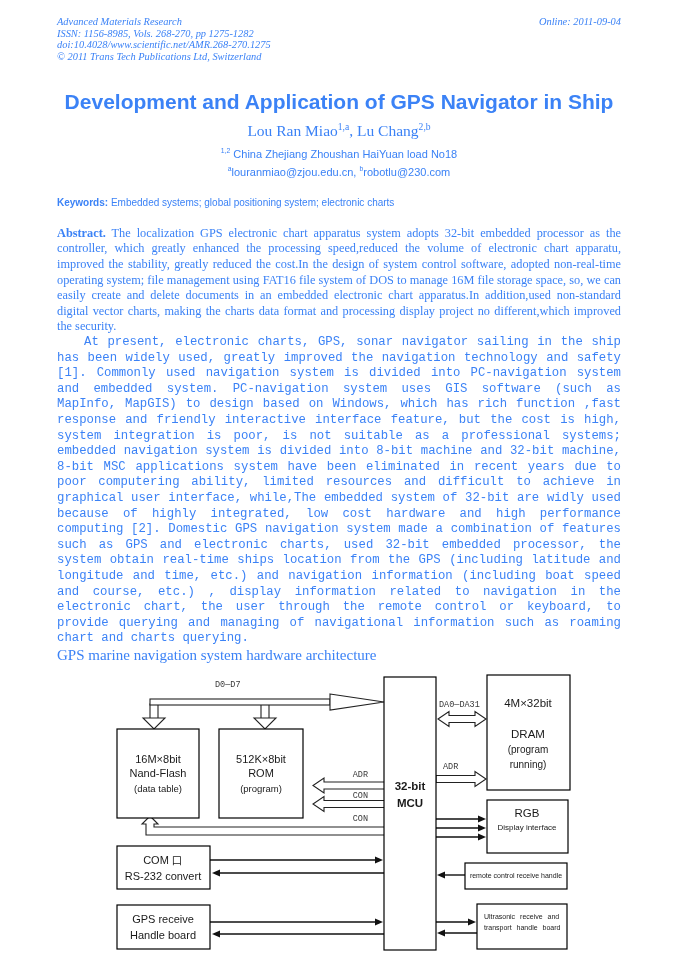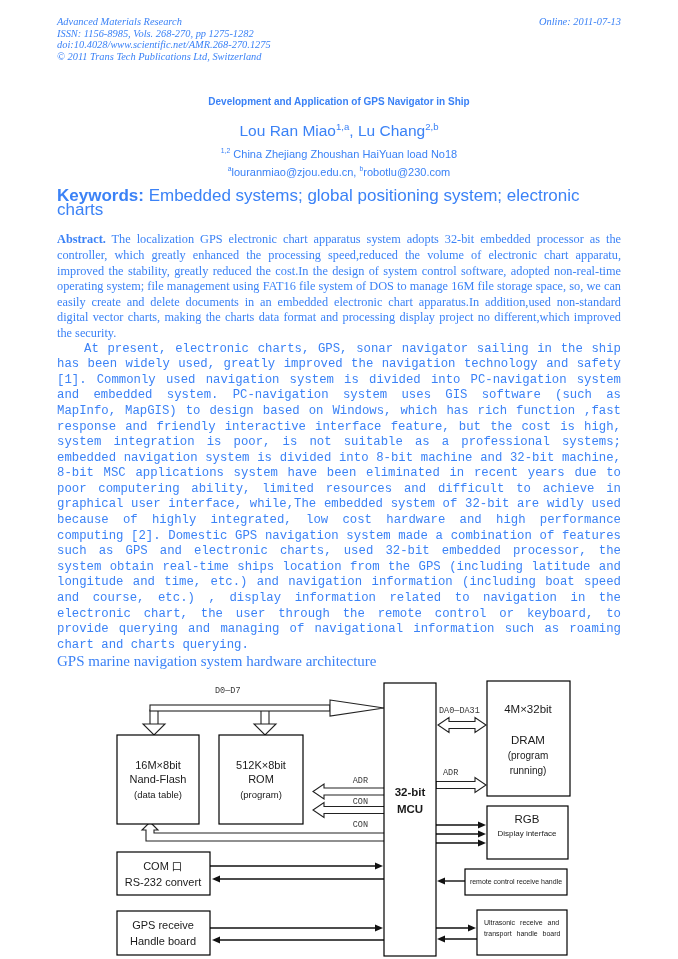--- a/index.html
+++ b/index.html
@@ -4,29 +4,29 @@
 <style>
   html,body{margin:0;padding:0;background:#e8e8e8;}
   .page{position:relative;width:678px;height:959px;background:#ffffff;overflow:hidden;
         font-family:"Liberation Serif", serif;color:#3b82f6;}
   .content{position:absolute;left:57px;top:0;width:564px;}
   .header-row{display:flex;justify-content:space-between;align-items:flex-start;
               margin-top:16px;font-style:italic;font-size:10.4px;line-height:11.6px;}
   .pub-block div{white-space:nowrap;}
   .online-date{white-space:nowrap;}
   .paper-title{margin-top:31px;text-align:center;font-family:"Liberation Sans",sans-serif;
-               font-weight:bold;font-size:10px;line-height:18px;}
-  .authors{margin-top:11px;text-align:center;font-family:Liberation Sans, sans-serif;
+               font-weight:bold;font-size:21px;line-height:18px;}
+  .authors{margin-top:11px;text-align:center;font-family:Liberation Serif, serif;
            font-size:15.5px;line-height:18px;}
   .affiliation{margin-top:8px;text-align:center;font-family:"Liberation Sans",sans-serif;
                font-size:11px;line-height:13px;}
   .emails{margin-top:5px;text-align:center;font-family:"Liberation Sans",sans-serif;
           font-size:11px;line-height:13px;}
   sup{font-size:62%;line-height:0;}
-  .keywords{margin-top:10px;font-family:"Liberation Sans",sans-serif;font-size:17px;line-height:13.5px;}
+  .keywords{margin-top:17px;font-family:"Liberation Sans",sans-serif;font-size:10px;line-height:13.5px;}
   .para{margin:0;font-size:12.3px;line-height:15.6px;text-align:justify;}
   .abstract{margin-top:16px;}
   .intro{text-indent:27px;font-family:Liberation Mono, monospace;}
   .section-heading{margin:0;font-weight:normal;font-size:15px;line-height:16px;}
   .figure{margin:5px;}
   .figure svg{display:block;}
   .fig-caption{text-align:right;font-size:11px;margin-top:7px;}
   
   .box{fill:#ffffff;stroke:#000;stroke-width:1.2;}
   .bt{font-family:"Liberation Sans",sans-serif;fill:#1a1a1a;}
@@ -41,21 +41,21 @@
 <div class="page">
   <div class="content">
 
     <div class="header-row">
       <div class="pub-block">
         <div>Advanced Materials Research</div>
         <div>ISSN: 1156-8985, Vols. 268-270, pp 1275-1282</div>
         <div>doi:10.4028/www.scientific.net/AMR.268-270.1275</div>
         <div>© 2011 Trans Tech Publications Ltd, Switzerland</div>
       </div>
-      <div class="online-date">Online: 2011-07-13</div>
+      <div class="online-date">Online: 2011-09-04</div>
     </div>
 
     <div class="paper-title">Development and Application of GPS Navigator in Ship</div>
 
     <div class="authors"><span>Lou Ran Miao</span><sup>1,a</sup><span>, </span><span>Lu Chang</span><sup>2,b</sup></div>
 
     <div class="affiliation"><sup>1,2</sup> <span>China Zhejiang Zhoushan HaiYuan load No18</span></div>
 
     <div class="emails"><sup>a</sup><span>louranmiao@zjou.edu.cn</span><span>, </span><sup>b</sup><span>robotlu@230.com</span></div>
 

